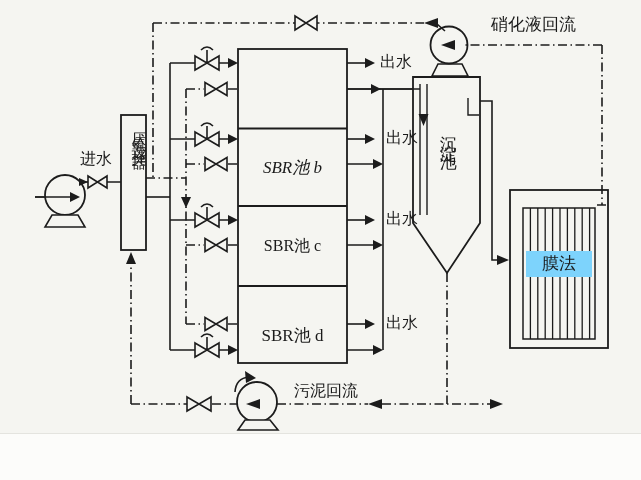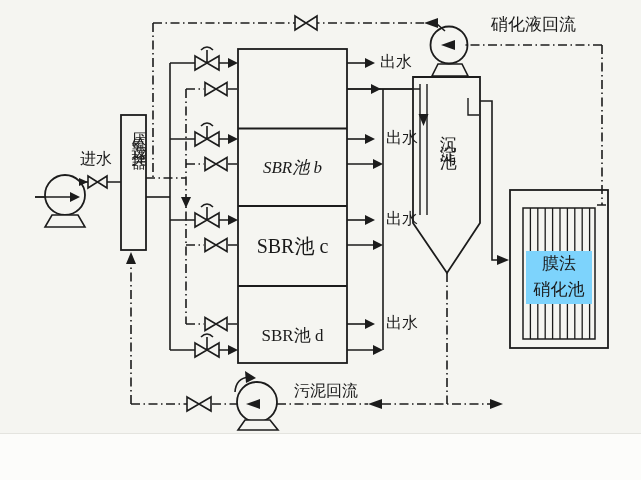--- a/index.html
+++ b/index.html
@@ -184,33 +184,32 @@
       <path d="M256,378 L245,371 L246,383 Z"></path>
     </g>
   </g>
 </svg>
 
 <div class="lbl" style="left:80px;top:151px;font-size:16px;">进水</div>
 
 <div class="lbl vert" style="left:122px;top:120px;width:24px;font-size:15px;letter-spacing:6px;text-align:center;">厌氧选择器</div>
 
 <div class="tank-label" style="left:239px;top:129px;width:107px;height:76px;font-size:17px;font-style:italic;">SBR池 b</div>
-<div class="tank-label" style="left:239px;top:207px;width:107px;height:78px;font-size:20px;">SBR池 c</div>
+<div class="tank-label" style="left:239px;top:207px;width:107px;height:78px;font-size:16px;">SBR池 c</div>
 <div class="tank-label" style="left:239px;top:287px;width:107px;height:96px;font-size:17px;">SBR池 d</div>
 
 <div class="lbl" style="left:380px;top:54px;font-size:16px;">出水</div>
 <div class="lbl" style="left:386px;top:130px;font-size:16px;">出水</div>
 <div class="lbl" style="left:386px;top:211px;font-size:16px;">出水</div>
 <div class="lbl" style="left:386px;top:315px;font-size:16px;">出水</div>
 
 <div class="lbl vert" style="left:439px;top:122px;font-size:17px;letter-spacing:9px;">沉淀池</div>
 
 <div class="lbl mask-bg" style="left:526px;top:243px;width:66px;text-align:center;font-size:17px;line-height:1.55;">
   <div>膜法</div>
-  <div>硝化池</div>
 </div>
 
 <div class="lbl" style="left:491px;top:16px;font-size:17px;">硝化液回流</div>
 
 <div class="lbl" style="left:294px;top:383px;font-size:16px;">污泥回流</div>
 
 
 <div class="caption-band"></div>
 
 </div>

